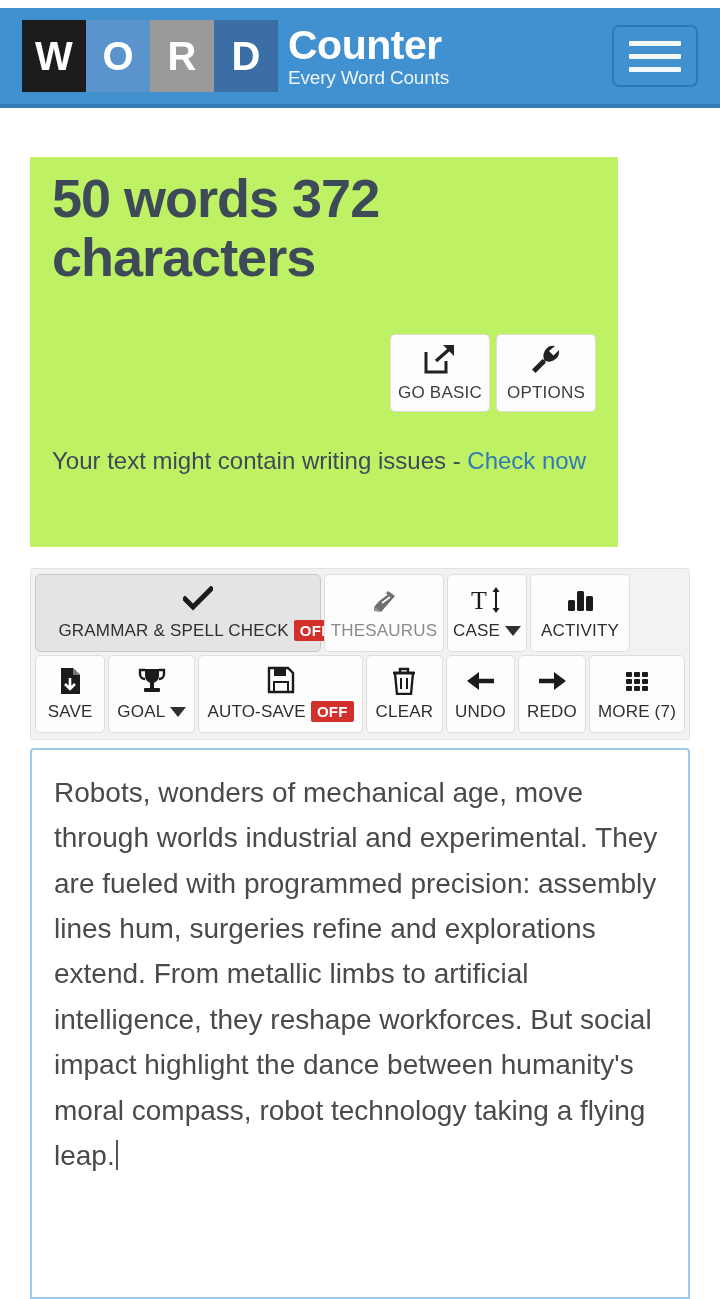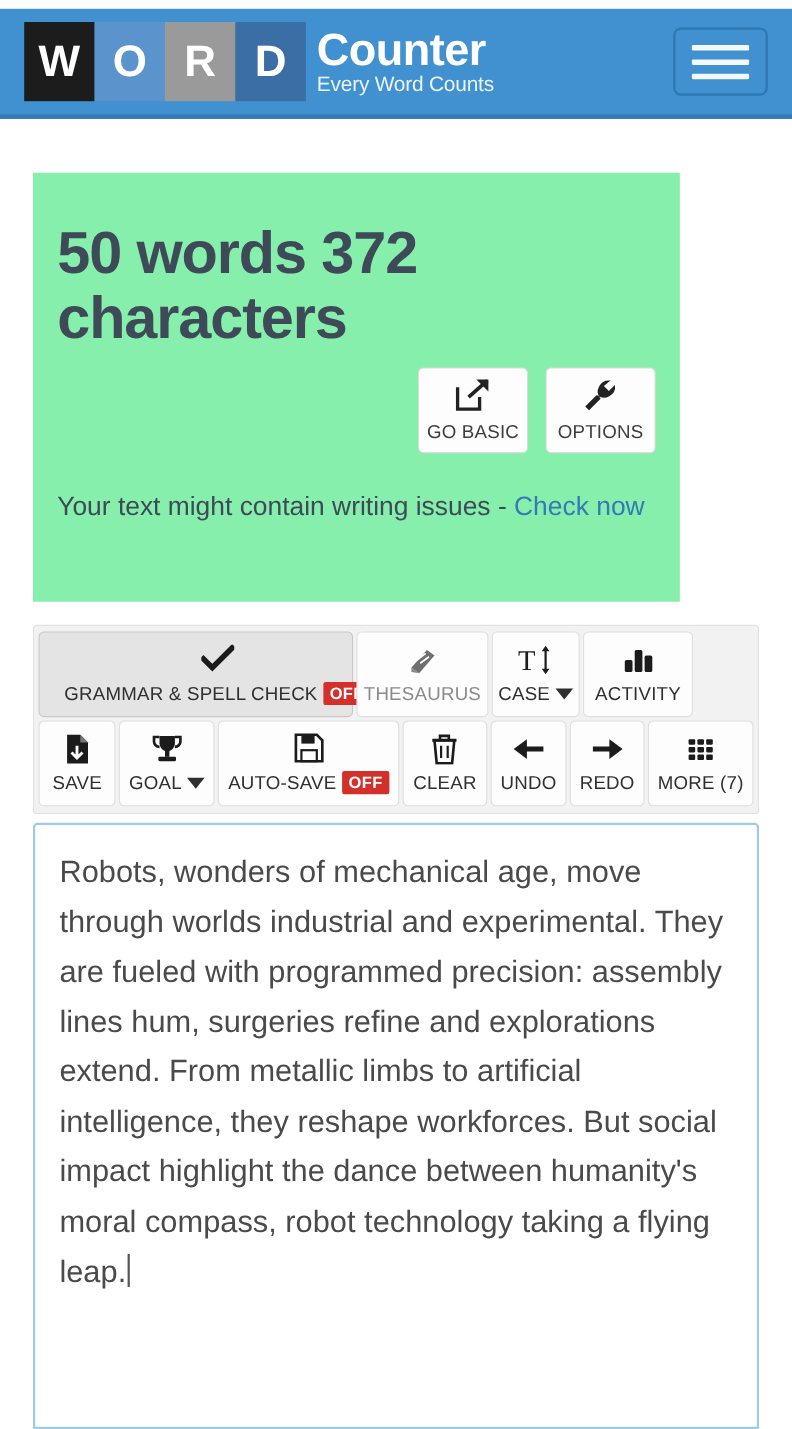--- a/index.html
+++ b/index.html
@@ -43,29 +43,29 @@
   .hamburger {
     width: 86px; height: 62px; border: 2px solid #2f77b3; border-radius: 7px;
     background: #4190cf; display: flex; flex-direction: column;
     align-items: center; justify-content: center; gap: 8px; cursor: pointer;
   }
   .hamburger span { display: block; width: 52px; height: 5px; background: #f2f8fc; border-radius: 1px; }
 
   
   .stats-panel {
     position: absolute; top: 157px; left: 30px; width: 588px; height: 390px;
-    background: #86efac; padding: 44px 22px 0 22px;
+    background: #bef264; padding: 12px 22px 0 22px;
   }
   .stats-title {
     color: #3f4a59; font-size: 54px; font-weight: bold;
     line-height: 1.1; letter-spacing: -1px; max-width: 470px;
   }
   .stats-actions {
     position: absolute; right: 22px; top: 177px;
-    display: flex; gap: 16px;
+    display: flex; gap: 6px;
   }
   .act-btn {
     width: 100px; height: 78px; background: #fdfdfd; border: 1px solid #dcdcdc;
     border-radius: 5px; display: flex; flex-direction: column;
     align-items: center; justify-content: center; gap: 8px; cursor: pointer;
   }
   .act-btn .lbl { font-size: 17px; color: #3d3d3d; letter-spacing: 0.2px; }
   .notice {
     position: absolute; left: 22px; top: 285px; width: 600px;
     font-size: 24px; color: #3f4a59; line-height: 1.6;

